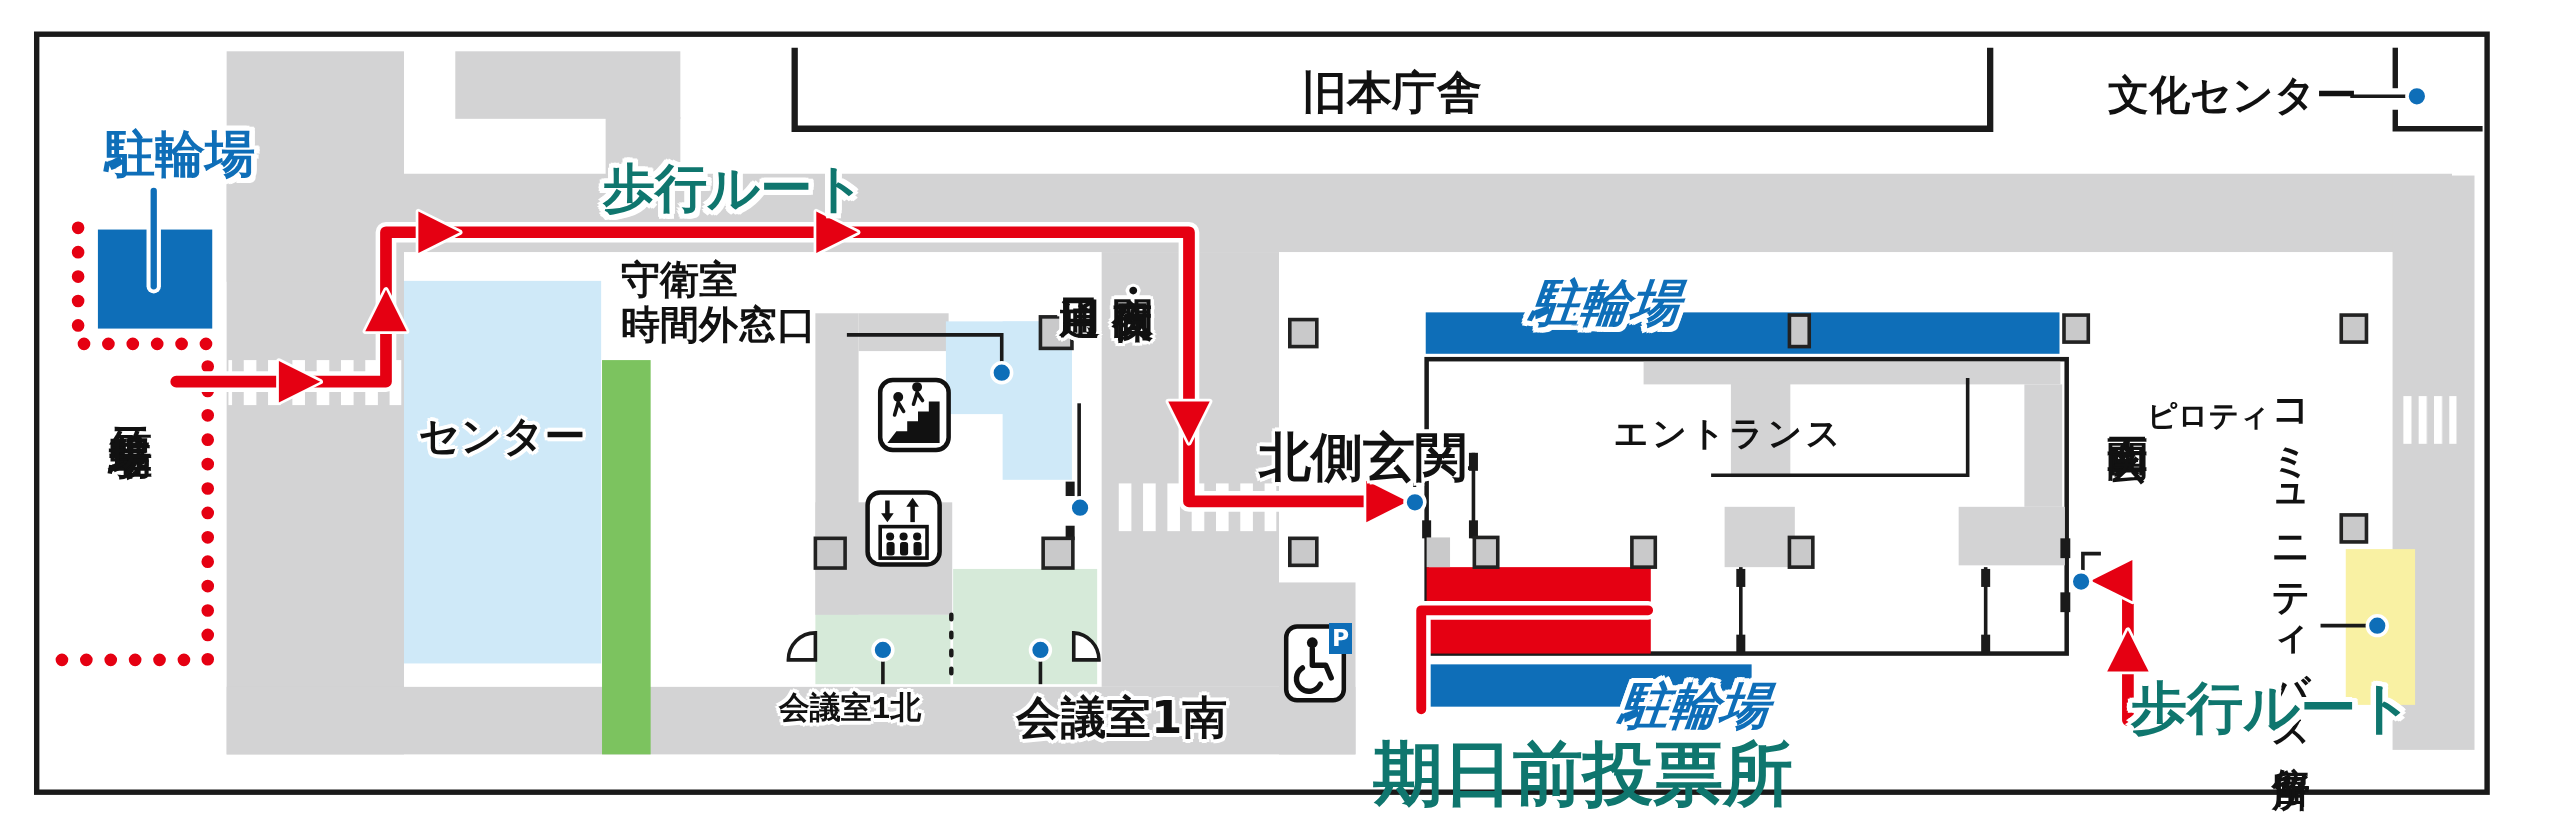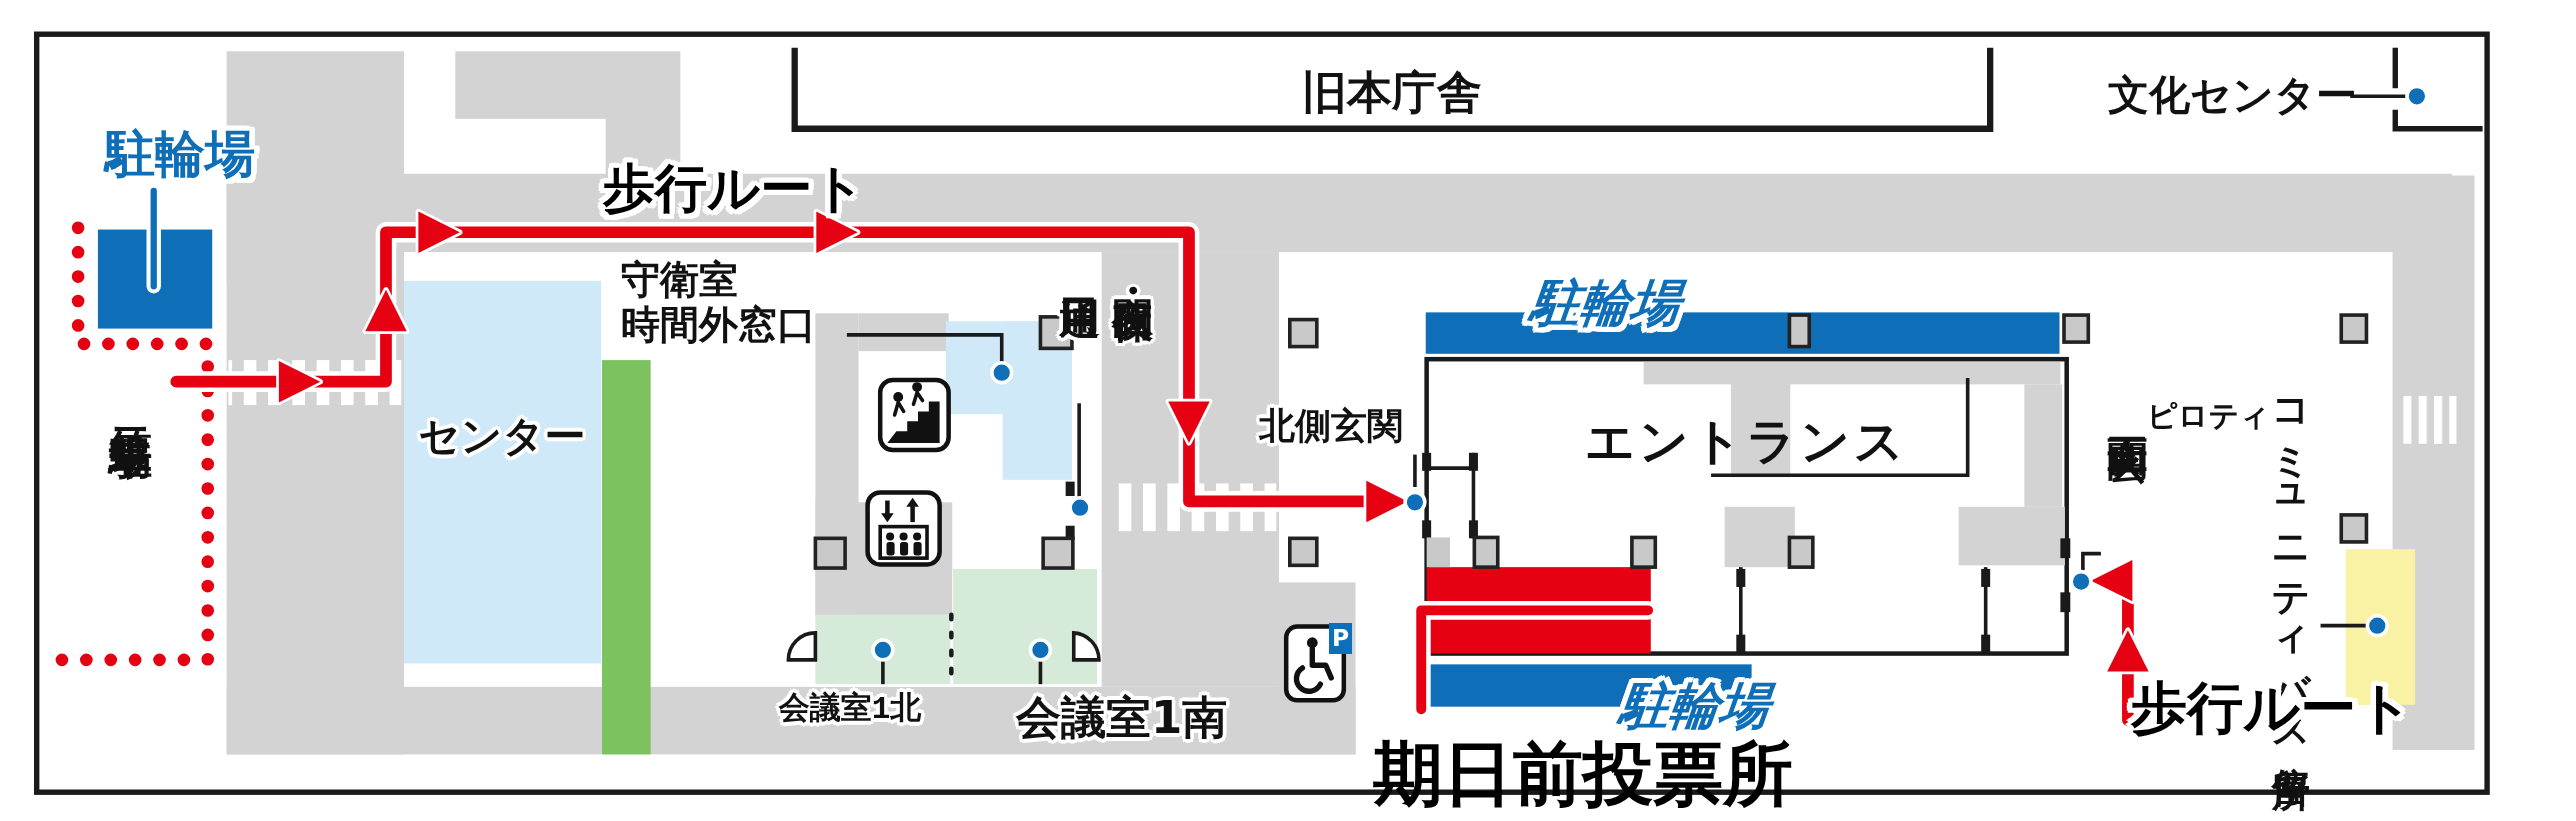--- a/index.html
+++ b/index.html
@@ -4,21 +4,21 @@
 <style>
   html,body{margin:0;padding:0;background:#fff;}
   #stage{position:relative;width:2576px;height:821px;background:#fff;overflow:hidden;
          font-family:"DejaVu Sans","Liberation Sans",sans-serif;}
   #gfx{position:absolute;left:0;top:0;width:2576px;height:821px;}
   .lbl{position:absolute;color:#111;font-weight:600;white-space:nowrap;line-height:1.15;}
   .vert{writing-mode:vertical-rl;text-orientation:upright;letter-spacing:1.8px;}
   .ctr{text-align:center;}
   .rgt{text-align:left;}
   .blue{color:#0e6eb8;font-weight:700;}
-  .red{color:#000000;font-weight:700;}
+  .red{color:#0f766e;font-weight:700;}
   .ital{font-style:italic;transform:skewX(-6deg);}
   .ow{text-shadow:-2.7px -2.7px 0 #fff,2.7px -2.7px 0 #fff,-2.7px 2.7px 0 #fff,2.7px 2.7px 0 #fff,
       -3.6px 0 0 #fff,3.6px 0 0 #fff,0 -3.6px 0 #fff,0 3.6px 0 #fff;}
   .owlg{text-shadow:-4.5px -4.5px 0 #fff,4.5px -4.5px 0 #fff,-4.5px 4.5px 0 #fff,4.5px 4.5px 0 #fff,
       -5.4px 0 0 #fff,5.4px 0 0 #fff,0 -5.4px 0 #fff,0 5.4px 0 #fff,
       -2.7px -5.4px 0 #fff,2.7px 5.4px 0 #fff,5.4px -2.7px 0 #fff,-5.4px 2.7px 0 #fff;}
   .pbadge{position:absolute;background:#0e6eb8;color:#fff;font-weight:700;text-align:center;}
 </style>
 </head>
 <body>
@@ -226,23 +226,23 @@
 
 <div class="lbl rgt ow" style="left:621px;top:258px;width:225px;font-size:39px;">
   <span style="display:block">守衛室</span>
   <span style="display:block">時間外窓口</span>
 </div>
 
 <div class="lbl vert ow" style="left:1056px;top:265px;height:144px;font-size:41px;">通用口</div>
 
 <div class="lbl vert ow" style="left:1109px;top:265px;height:216px;font-size:41px;">夜間・休日</div>
 
-<div class="lbl rgt ow" style="left:1259px;top:405px;width:164px;font-size:36px;">北側玄関</div>
-
-<div class="lbl ctr" style="left:1585px;top:414px;width:288px;font-size:49px;letter-spacing:3.6px;">エントランス</div>
+<div class="lbl rgt ow" style="left:1259px;top:428px;width:164px;font-size:52px;">北側玄関</div>
+
+<div class="lbl ctr" style="left:1585px;top:414px;width:288px;font-size:34px;letter-spacing:3.6px;">エントランス</div>
 
 <div class="lbl blue owlg ctr ital" style="left:1520px;top:275px;width:171px;font-size:50px;">駐輪場</div>
 
 <div class="lbl blue owlg ctr ital" style="left:1609px;top:678px;width:171px;font-size:50px;">駐輪場</div>
 
 <div class="lbl" style="left:2147px;top:351px;font-size:30px;margin-top:48px;">ピロティ</div>
 
 <div class="lbl vert ow" style="left:2105px;top:405px;height:216px;font-size:40px;">正面玄関</div>
 
 <div class="lbl vert" style="left:2218px;top:376px;width:95px;height:245px;font-size:38px;line-height:1.18;">コミュニティバス停留所</div>

